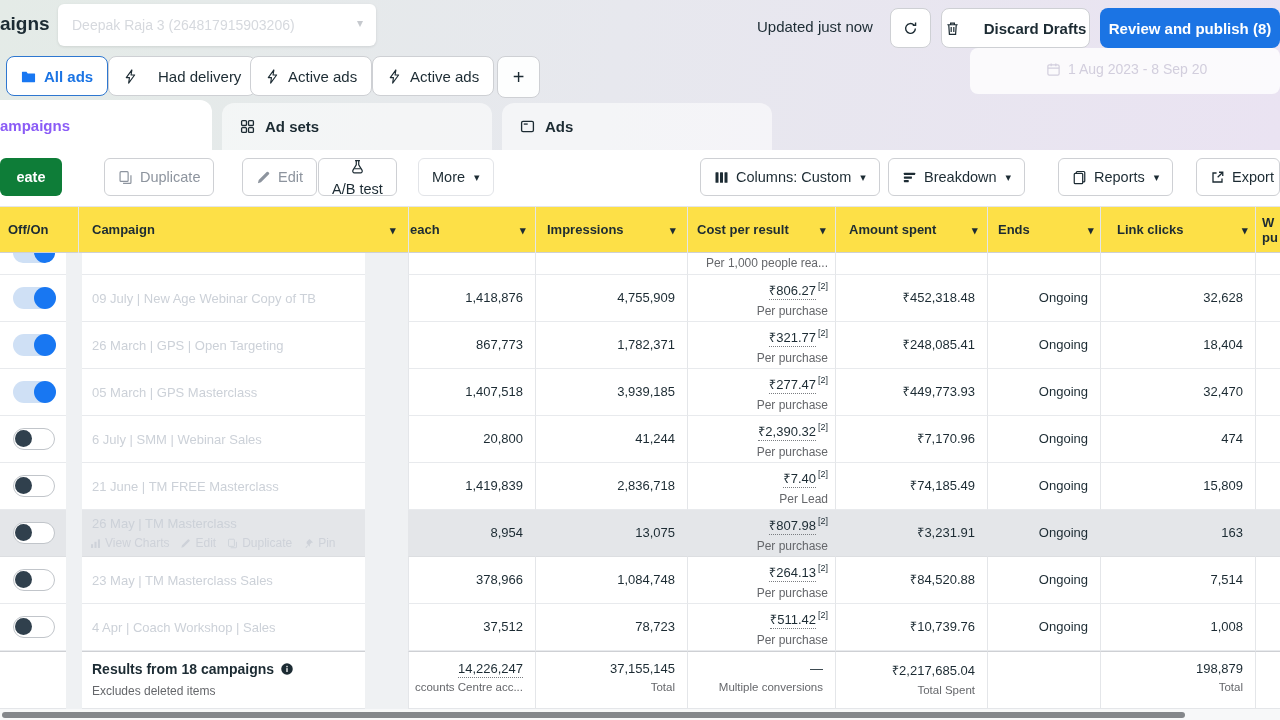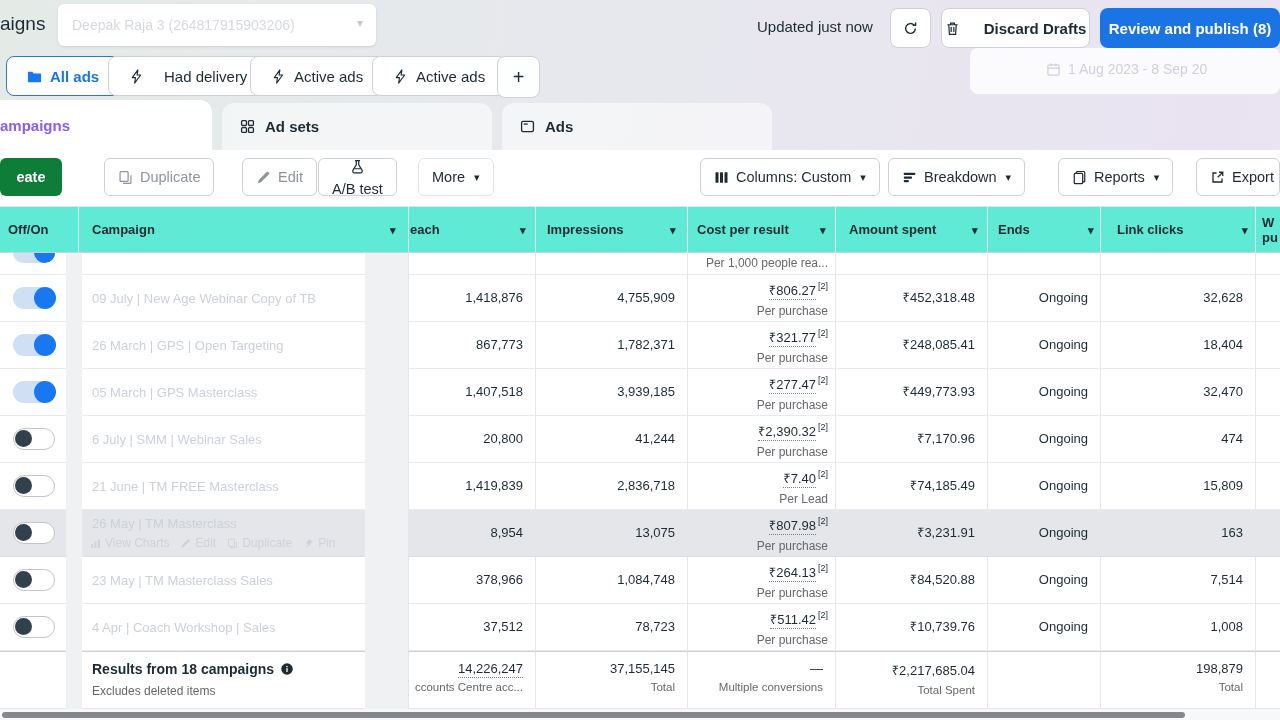--- a/index.html
+++ b/index.html
@@ -2,40 +2,40 @@
 <html><head>
 <meta charset="utf-8">
 <style>
   html,body{margin:0;padding:0;background:#fff;}
   .screen{position:relative;width:1280px;height:720px;overflow:hidden;
     font-family:"Liberation Sans",sans-serif;color:#1c2b33;background:#fff;}
 
   
   .topbar{position:absolute;left:0;top:0;width:1280px;height:150px;
     background:linear-gradient(100deg,#e4ebe7 0%,#e7e8ee 48%,#eae3f2 100%);}
-  .page-title{position:absolute;left:0;top:13px;font-size:19px;font-weight:400;}
+  .page-title{position:absolute;left:0;top:13px;font-size:19px;font-weight:700;}
   .account-selector{position:absolute;left:58px;top:4px;width:318px;height:42px;background:#fff;
     border-radius:6px;box-shadow:0 1px 3px rgba(0,0,0,.10);}
   .acct-text{position:absolute;left:14px;top:13px;font-size:14px;color:#d6d9de;white-space:nowrap;}
   .acct-caret{position:absolute;right:13px;top:12px;color:#c6c9ce;font-size:12px;}
   .updated{position:absolute;left:757px;top:18px;font-size:15px;}
   .tb-btn{position:absolute;top:8px;height:40px;background:#fff;border:1px solid #ced0d4;border-radius:8px;
     display:inline-flex;align-items:center;justify-content:center;gap:24px;font-size:15px;font-weight:600;
     box-sizing:border-box;cursor:pointer;}
   .btn-refresh{left:890px;width:41px;}
   .btn-discard{left:941px;width:149px;}
   .btn-review{left:1100px;width:180px;background:#1b74e4;border:none;color:#fff;border-radius:8px;}
   .date-panel{position:absolute;left:970px;top:48px;width:310px;height:46px;background:rgba(255,255,255,.8);
     border-radius:8px;overflow:hidden;}
   .date-inner{position:absolute;left:76px;top:13px;display:flex;align-items:center;gap:7px;
     font-size:14px;color:#d2cedd;white-space:nowrap;}
 
   
   .pill{position:absolute;top:56px;height:40px;background:#fff;border:1px solid #ced0d4;border-radius:8px;
-    display:inline-flex;align-items:center;gap:8px;padding:0 20px;font-size:15px;font-weight:500;
+    display:inline-flex;align-items:center;gap:8px;padding:0 14px;font-size:15px;font-weight:500;
     box-sizing:border-box;cursor:pointer;}
   .pill.active{border-color:#2e77d0;color:#1b74e4;font-weight:700;}
   .pill-add{position:absolute;left:497px;top:56px;width:41px;height:40px;background:rgba(255,255,255,.92);
     border:1px solid #ced0d4;border-radius:8px;font-size:20px;font-weight:400;display:flex;
     align-items:center;justify-content:center;cursor:pointer;}
 
   
   .tab-campaigns{position:absolute;left:-28px;top:100px;width:240px;height:52px;background:#fff;
     border-radius:12px 12px 0 0;cursor:pointer;}
   .tab-campaigns .lbl{position:absolute;left:28px;top:17px;font-size:15px;font-weight:700;color:#8b5cf6;}
@@ -58,21 +58,21 @@
   .btn-edit{left:242px;}
   .btn-abtest{left:318px;flex-direction:column;}
   .btn-more{left:418px;border-color:#e2e4e8;}
   .btn-columns{left:700px;}
   .btn-breakdown{left:888px;}
   .btn-reports{left:1058px;}
   .btn-export{left:1196px;width:84px;}
   .car{font-size:11px;margin-left:2px;}
 
   
-  .thead{position:absolute;left:0;top:207px;width:1280px;height:46px;background:#5eead4;
+  .thead{position:absolute;left:0;top:207px;width:1280px;height:46px;background:#fde047;
     border-bottom:1px solid #ced0d4;box-sizing:border-box;font-size:13px;font-weight:700;}
   .th{position:absolute;top:0;height:46px;line-height:46px;cursor:pointer;}
   .th .car{position:static;}
   .vsep{position:absolute;top:0;width:1px;height:46px;background:#e4e6e9;}
   .th-last{line-height:15px;padding-top:8px;height:38px;}
 
   
   .tbody{position:absolute;left:0;top:253px;width:1280px;height:398px;background:#eff1f3;}
   .row{position:absolute;left:0;width:1280px;height:47px;}
   .cell{position:absolute;top:0;height:100%;background:#fff;border-bottom:1px solid #e8eaed;box-sizing:border-box;}

